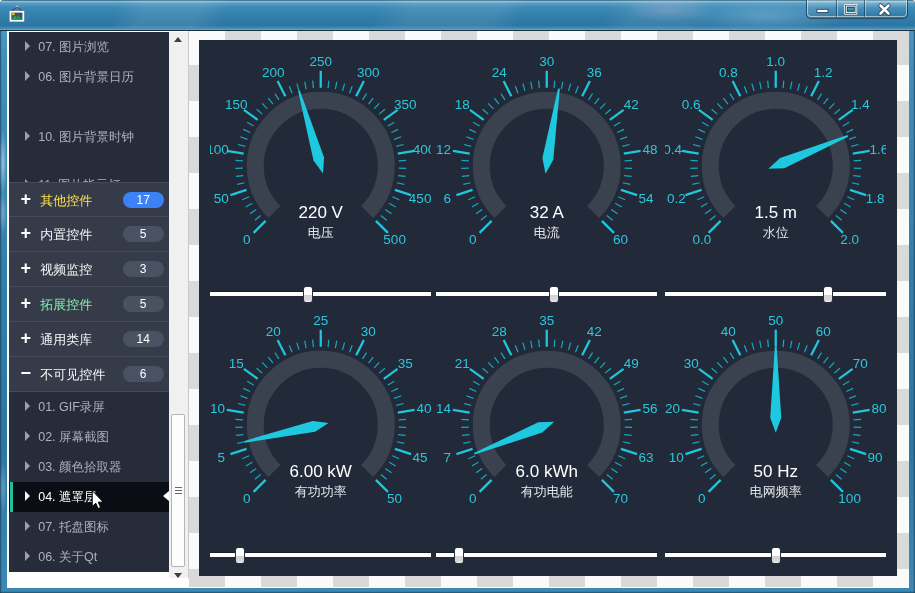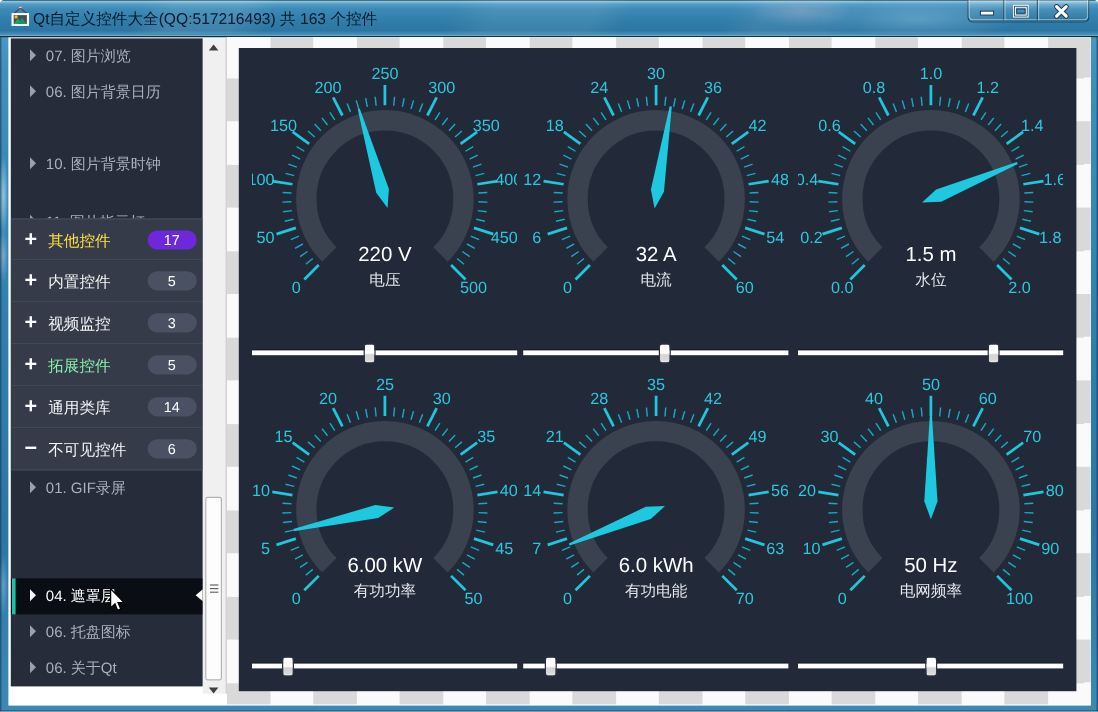--- a/index.html
+++ b/index.html
@@ -31,21 +31,21 @@
 <div style="position:absolute;left:15.5px;top:9px;width:0;height:0;border-left:5px solid #9ba1ac;border-top:5px solid transparent;border-bottom:5px solid transparent"></div>
 <div style="position:absolute;left:29px;top:7.5px;font-size:12.5px;color:#abb1bc;white-space:nowrap">10. 图片背景时钟</div>
 </div>
     <div style="position:absolute;left:0;top:138px;width:172px;height:30px">
 <div style="position:absolute;left:15.5px;top:9px;width:0;height:0;border-left:5px solid #9ba1ac;border-top:5px solid transparent;border-bottom:5px solid transparent"></div>
 <div style="position:absolute;left:29px;top:7.5px;font-size:12.5px;color:#abb1bc;white-space:nowrap">11. 图片指示灯</div>
 </div>
     <div style="position:absolute;left:0;top:150px;width:160px;height:35px;background:#353b49;border-bottom:1px solid #454b59;box-sizing:border-box;border-top:1px solid #454b59;">
 <div style="position:absolute;left:9px;top:7px;width:15px;height:20px;font-size:18px;font-weight:bold;color:#ffffff;text-align:center;line-height:19px">+</div>
 <div style="position:absolute;left:31px;top:9.5px;font-size:13px;color:#fde047;white-space:nowrap">其他控件</div>
-<div style="position:absolute;right:5.5px;top:9px;width:41px;height:16.5px;background:#6d28d9;border-radius:8.25px;color:#fff;font-size:12px;text-align:center;line-height:16.5px">17</div>
+<div style="position:absolute;right:5.5px;top:9px;width:41px;height:16.5px;background:#3b82f6;border-radius:8.25px;color:#fff;font-size:12px;text-align:center;line-height:16.5px">17</div>
 </div>
     <div style="position:absolute;left:0;top:185px;width:160px;height:35px;background:#353b49;border-bottom:1px solid #454b59;box-sizing:border-box;">
 <div style="position:absolute;left:9px;top:7px;width:15px;height:20px;font-size:18px;font-weight:bold;color:#ffffff;text-align:center;line-height:19px">+</div>
 <div style="position:absolute;left:31px;top:9.5px;font-size:13px;color:#f4f5f7;white-space:nowrap">内置控件</div>
 <div style="position:absolute;right:5.5px;top:9px;width:41px;height:16.5px;background:#4a5163;border-radius:8.25px;color:#fff;font-size:12px;text-align:center;line-height:16.5px">5</div>
 </div>
     <div style="position:absolute;left:0;top:220px;width:160px;height:35px;background:#353b49;border-bottom:1px solid #454b59;box-sizing:border-box;">
 <div style="position:absolute;left:9px;top:7px;width:15px;height:20px;font-size:18px;font-weight:bold;color:#ffffff;text-align:center;line-height:19px">+</div>
 <div style="position:absolute;left:31px;top:9.5px;font-size:13px;color:#f4f5f7;white-space:nowrap">视频监控</div>
 <div style="position:absolute;right:5.5px;top:9px;width:41px;height:16.5px;background:#4a5163;border-radius:8.25px;color:#fff;font-size:12px;text-align:center;line-height:16.5px">3</div>
@@ -61,30 +61,38 @@
 <div style="position:absolute;right:5.5px;top:9px;width:41px;height:16.5px;background:#4a5163;border-radius:8.25px;color:#fff;font-size:12px;text-align:center;line-height:16.5px">14</div>
 </div>
     <div style="position:absolute;left:0;top:325px;width:160px;height:35px;background:#353b49;border-bottom:1px solid #454b59;box-sizing:border-box;">
 <div style="position:absolute;left:9px;top:7px;width:15px;height:20px;font-size:18px;font-weight:bold;color:#ffffff;text-align:center;line-height:19px">−</div>
 <div style="position:absolute;left:31px;top:9.5px;font-size:13px;color:#f4f5f7;white-space:nowrap">不可见控件</div>
 <div style="position:absolute;right:5.5px;top:9px;width:41px;height:16.5px;background:#4a5163;border-radius:8.25px;color:#fff;font-size:12px;text-align:center;line-height:16.5px">6</div>
 </div>
     <div style="position:absolute;left:0;top:360px;width:160px;height:30px">
 <div style="position:absolute;left:15.5px;top:9px;width:0;height:0;border-left:5px solid #9ba1ac;border-top:5px solid transparent;border-bottom:5px solid transparent"></div>
 <div style="position:absolute;left:29px;top:7.5px;font-size:12.5px;color:#abb1bc;white-space:nowrap">01. GIF录屏</div>
+</div>
+    <div style="position:absolute;left:0;top:390px;width:160px;height:30px">
+<div style="position:absolute;left:15.5px;top:9px;width:0;height:0;border-left:5px solid #9ba1ac;border-top:5px solid transparent;border-bottom:5px solid transparent"></div>
+<div style="position:absolute;left:29px;top:7.5px;font-size:12.5px;color:#abb1bc;white-space:nowrap">02. 屏幕截图</div>
+</div>
+    <div style="position:absolute;left:0;top:420px;width:160px;height:30px">
+<div style="position:absolute;left:15.5px;top:9px;width:0;height:0;border-left:5px solid #9ba1ac;border-top:5px solid transparent;border-bottom:5px solid transparent"></div>
+<div style="position:absolute;left:29px;top:7.5px;font-size:12.5px;color:#abb1bc;white-space:nowrap">03. 颜色拾取器</div>
 </div>
     <div style="position:absolute;left:0;top:450px;width:160px;height:30px;background:#0a0d13">
 <div style="position:absolute;left:1px;top:0;width:3.2px;height:30px;background:#21bfa2"></div>
 <div style="position:absolute;left:15.5px;top:9px;width:0;height:0;border-left:5.5px solid #f4f6f8;border-top:5.5px solid transparent;border-bottom:5.5px solid transparent"></div>
 <div style="position:absolute;left:29px;top:7.5px;font-size:12.5px;color:#ffffff;white-space:nowrap">04. 遮罩层</div>
 <div style="position:absolute;right:0.5px;top:9px;width:0;height:0;border-right:6.5px solid #ffffff;border-top:5.8px solid transparent;border-bottom:5.8px solid transparent"></div>
 </div>
     <div style="position:absolute;left:0;top:480px;width:160px;height:30px">
 <div style="position:absolute;left:15.5px;top:9px;width:0;height:0;border-left:5px solid #9ba1ac;border-top:5px solid transparent;border-bottom:5px solid transparent"></div>
-<div style="position:absolute;left:29px;top:7.5px;font-size:12.5px;color:#abb1bc;white-space:nowrap">06. 托盘图标</div>
+<div style="position:absolute;left:29px;top:7.5px;font-size:12.5px;color:#abb1bc;white-space:nowrap">07. 托盘图标</div>
 </div>
     <div style="position:absolute;left:0;top:510px;width:160px;height:30px">
 <div style="position:absolute;left:15.5px;top:9px;width:0;height:0;border-left:5px solid #9ba1ac;border-top:5px solid transparent;border-bottom:5px solid transparent"></div>
 <div style="position:absolute;left:29px;top:7.5px;font-size:12.5px;color:#abb1bc;white-space:nowrap">06. 关于Qt</div>
 </div>
   </div>
 
 <div style="position:absolute;left:169px;top:31.5px;width:18.5px;height:546.5px;background:#f0f0f0">
 <div style="position:absolute;left:4.5px;top:5.5px;width:0;height:0;border-bottom:5px solid #404040;border-left:4.5px solid transparent;border-right:4.5px solid transparent"></div>
 <div style="position:absolute;left:4.5px;top:541.5px;width:0;height:0;border-top:5px solid #404040;border-left:4.5px solid transparent;border-right:4.5px solid transparent"></div>
@@ -549,21 +557,20 @@
  linear-gradient(115deg, rgba(255,255,255,0) 13%, rgba(255,255,255,0.09) 16%, rgba(255,255,255,0.09) 22%, rgba(255,255,255,0) 25%, rgba(255,255,255,0) 41%, rgba(255,255,255,0.08) 45%, rgba(255,255,255,0.08) 54%, rgba(255,255,255,0) 57%, rgba(255,255,255,0) 66%, rgba(255,255,255,0.07) 69%, rgba(255,255,255,0.07) 75%, rgba(255,255,255,0) 78%)"></div>
 <svg width="20" height="20" viewBox="0 0 20 20" style="position:absolute;left:7px;top:3.6px">
  <rect x="8.8" y="1.6" width="2.4" height="2.4" fill="#e8e8ea" stroke="#8a8a92" stroke-width="0.5"></rect>
  <path d="M10 2.8 L3.8 7.9 M10 2.8 L16.2 7.9" stroke="#4a4a52" stroke-width="1.1" fill="none"></path>
  <rect x="2.6" y="6.9" width="14.6" height="10.7" fill="#ffffff"></rect>
  <rect x="4.4" y="8.6" width="11" height="7.3" fill="#4c4a5a"></rect>
  <path d="M4.4 15.9 L8.1 11.2 L10.7 15.9 Z" fill="#1da862"></path>
  <path d="M7.5 15.9 L11.3 10.7 L15.4 15.9 Z" fill="#109c58"></path>
  <circle cx="6.4" cy="10.1" r="1.35" fill="#f5c518"></circle>
 </svg>
-<div style="position:absolute;left:27.5px;top:7px;font-size:13px;color:#08192a;white-space:nowrap">Qt自定义控件大全(QQ:517216493) 共 163 个控件</div>
 <div style="position:absolute;left:805.5px;top:0;width:102.5px;height:19px;border:1px solid rgba(20,50,70,0.75);border-top:none;border-radius:0 0 5px 5px;box-sizing:border-box;background:linear-gradient(180deg,rgba(255,255,255,0.30),rgba(255,255,255,0.06) 45%,rgba(0,0,0,0.06))">
  <div style="position:absolute;left:0;top:0;width:100.5px;height:17px;border:1px solid rgba(255,255,255,0.5);border-top:none;border-radius:0 0 4px 4px;box-sizing:border-box"></div>
  <div style="position:absolute;left:29px;top:0;width:1px;height:17px;background:rgba(20,50,70,0.6)"></div>
  <div style="position:absolute;left:30px;top:0;width:1px;height:17px;background:rgba(255,255,255,0.4)"></div>
  <div style="position:absolute;left:57.5px;top:0;width:1px;height:17px;background:rgba(20,50,70,0.6)"></div>
  <div style="position:absolute;left:58.5px;top:0;width:1px;height:17px;background:rgba(255,255,255,0.4)"></div>
  <svg width="102" height="19" viewBox="0 0 102 19" style="position:absolute;left:0;top:0">
   <rect x="10" y="9.3" width="11" height="3.2" fill="#ffffff" stroke="#223a4c" stroke-width="0.8"></rect>
   <rect x="38.5" y="5.2" width="10.5" height="8.2" fill="none" stroke="#ffffff" stroke-width="2.4"></rect>
   <rect x="38.5" y="5.2" width="10.5" height="8.2" fill="none" stroke="#223a4c" stroke-width="0.7"></rect>

